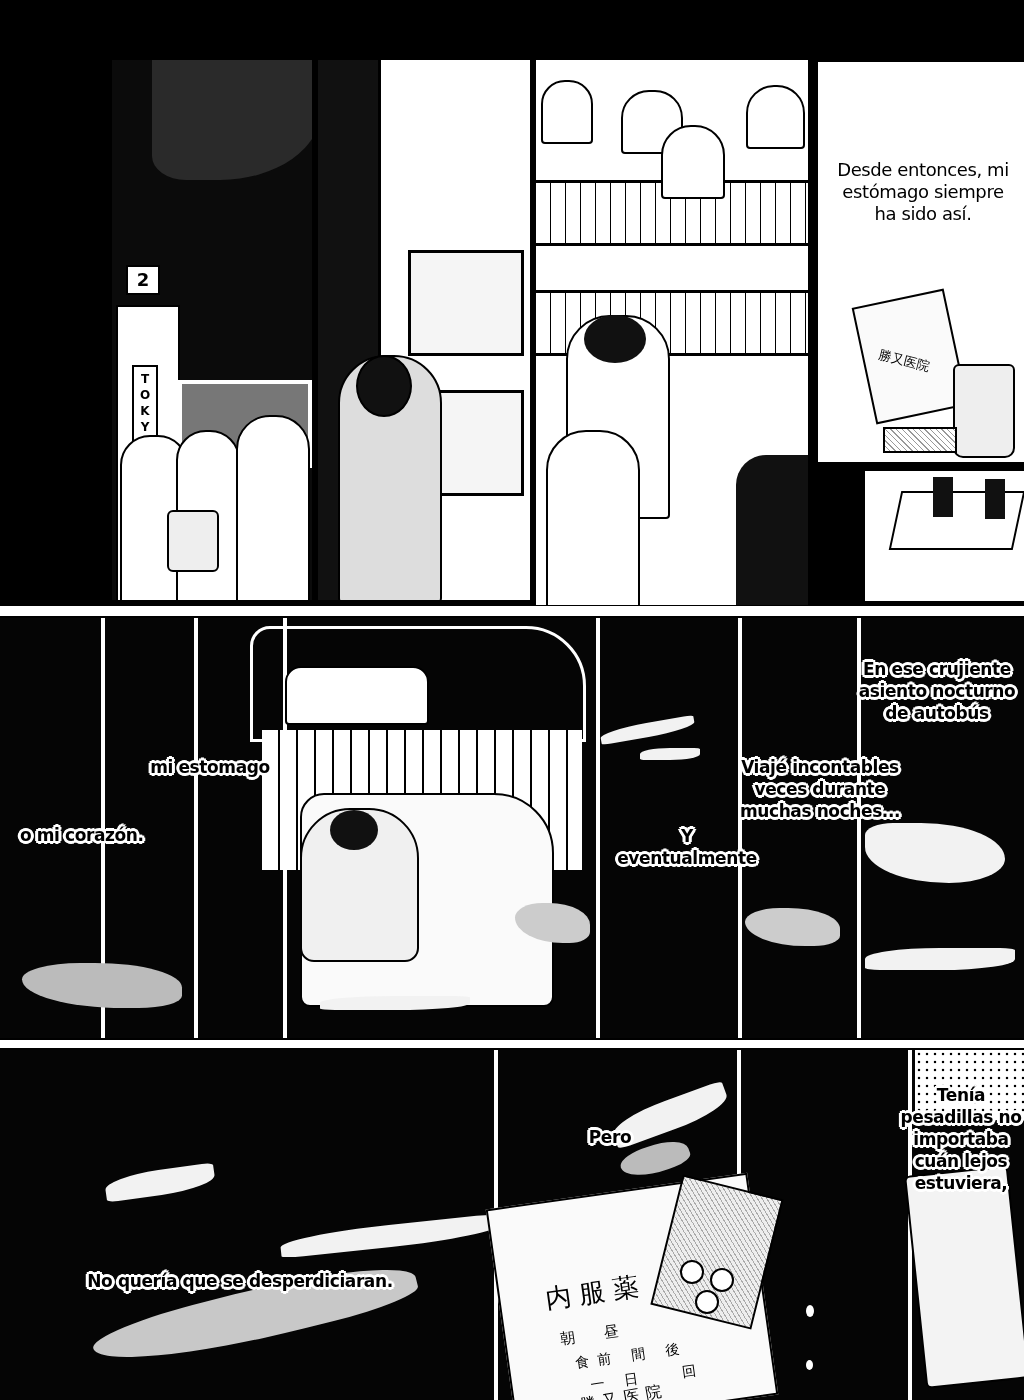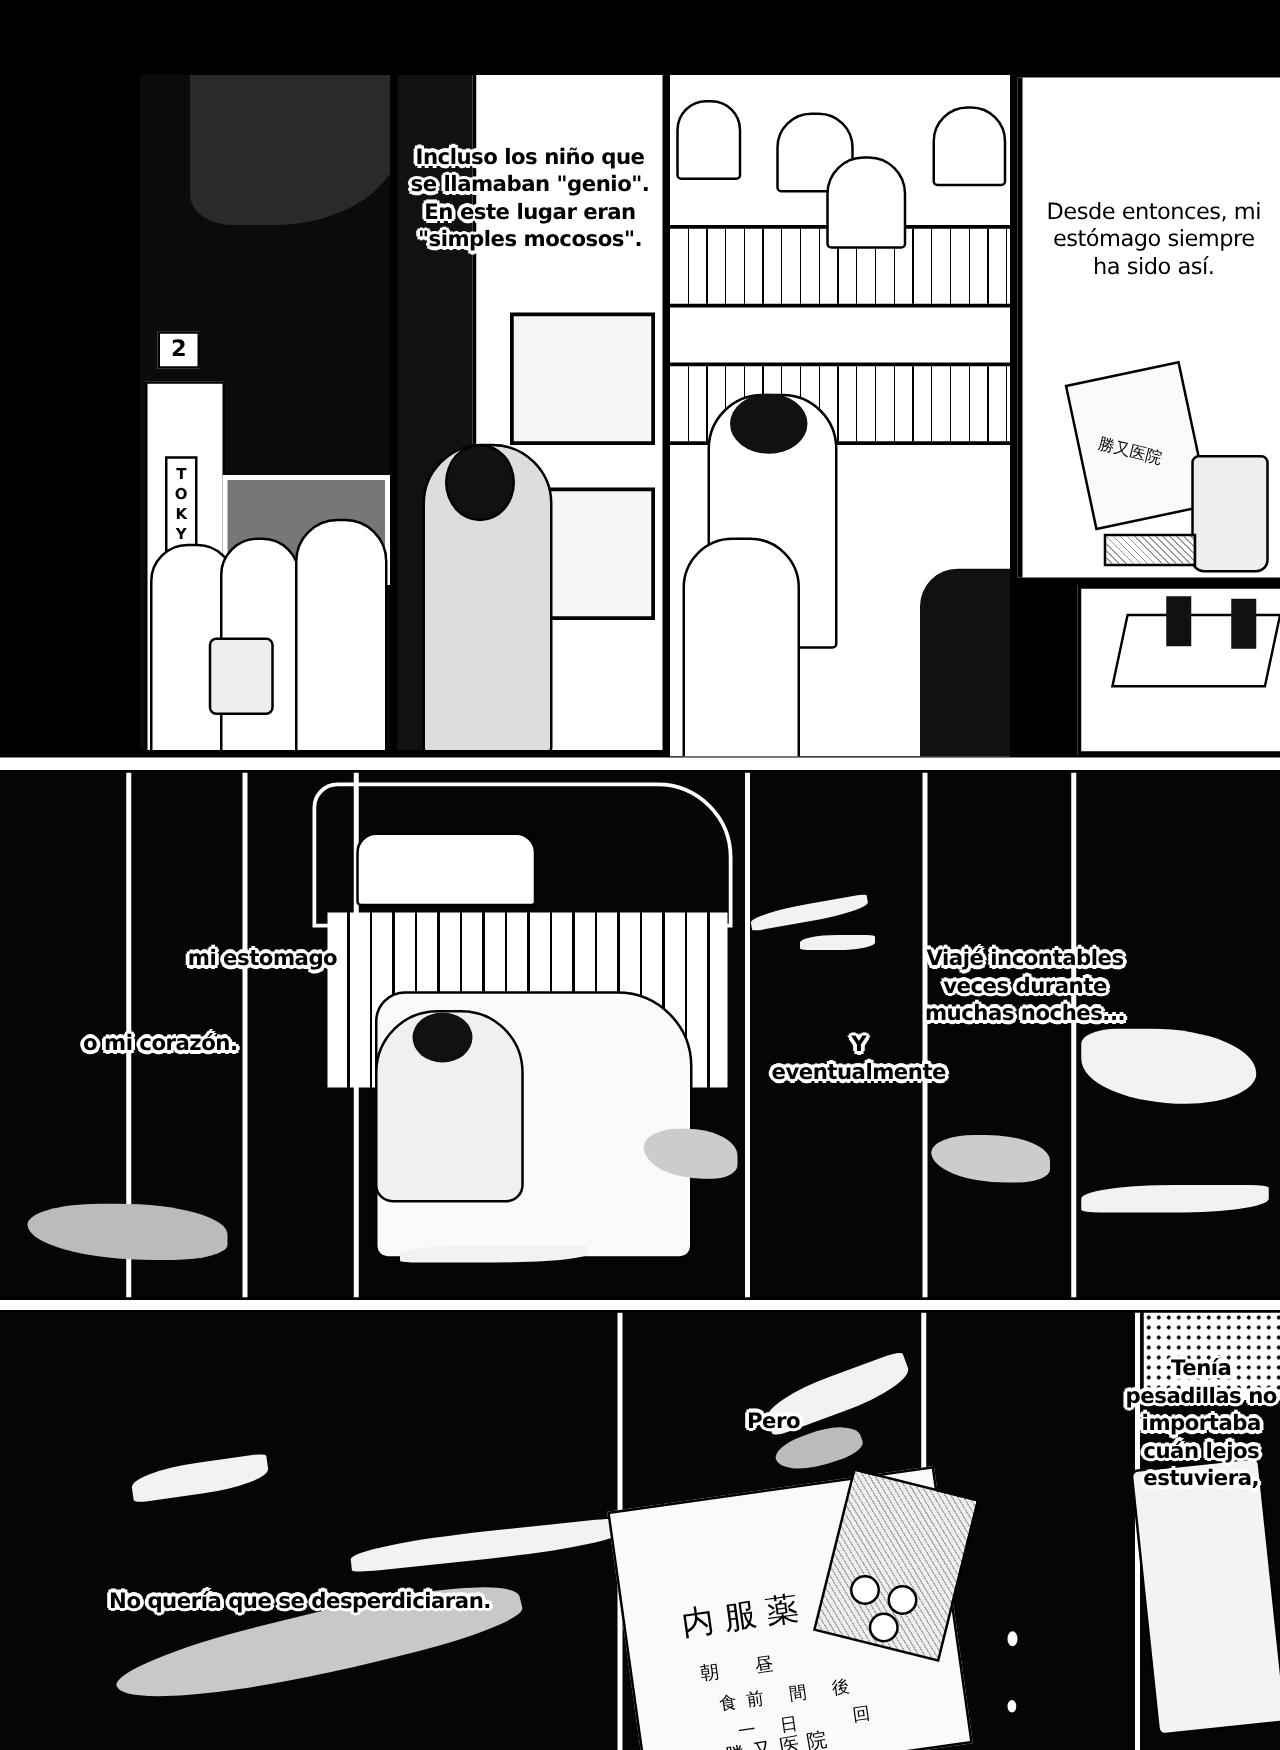--- a/index.html
+++ b/index.html
@@ -53,24 +53,20 @@
     <div class="char" style="left:124px; top:355px; width:70px; height:185px; border-radius:34px 34px 4px 4px;"></div>
     <div class="art" style="left:55px; top:450px; width:48px; height:58px; border:2px solid #000; background:#eee; border-radius:6px;"></div>
   </div>
 
   <div class="panel" style="left:318px; top:60px; width:212px; height:540px; background:#111;">
     <div class="art" style="left:60px; top:0px; width:152px; height:540px; background:#fff; border-left:3px solid #000;"></div>
     <div class="art" style="left:90px; top:190px; width:110px; height:100px; border:3px solid #000; background:#f5f5f5;"></div>
     <div class="art" style="left:90px; top:330px; width:110px; height:100px; border:3px solid #000; background:#f5f5f5;"></div>
     <div class="char" style="left:20px; top:295px; width:100px; height:245px; border-radius:48px 48px 6px 6px; background:#ddd;"></div>
     <div class="art" style="left:38px; top:295px; width:52px; height:58px; border-radius:50%; background:#111; border:2px solid #000;"></div>
-    <div class="bubble outlined" style="left:0px; top:55px; width:212px;">Incluso los niño que
-se llamaban "genio".
-En este lugar eran
-"simples mocosos".</div>
   </div>
 
   <div class="panel white-panel" style="left:536px; top:60px; width:272px; height:545px;">
     <div class="art" style="left:0; top:120px; width:272px; height:60px; border-top:3px solid #000; border-bottom:3px solid #000; background:repeating-linear-gradient(90deg,#fff 0 14px,#000 14px 15px);"></div>
     <div class="art" style="left:0; top:230px; width:272px; height:60px; border-top:3px solid #000; border-bottom:3px solid #000; background:repeating-linear-gradient(90deg,#fff 0 14px,#000 14px 15px);"></div>
     <div class="char" style="left:5px; top:20px; width:48px; height:60px; border-radius:24px 24px 4px 4px;"></div>
     <div class="char" style="left:85px; top:30px; width:58px; height:60px; border-radius:28px 28px 4px 4px;"></div>
     <div class="char" style="left:125px; top:65px; width:60px; height:70px; border-radius:30px 30px 4px 4px;"></div>
     <div class="char" style="left:210px; top:25px; width:55px; height:60px; border-radius:28px 28px 4px 4px;"></div>
     <div class="char" style="left:30px; top:255px; width:100px; height:200px; border-radius:44px 44px 4px 4px;"></div>
@@ -115,27 +111,30 @@
 
     <div class="grey-blob" style="left:22px; top:345px; width:160px; height:45px; background:#bbb;"></div>
     <div class="stripe" style="left:600px; top:105px; width:95px; height:14px; transform:rotate(-10deg);"></div>
     <div class="stripe" style="left:640px; top:130px; width:60px; height:12px;"></div>
     <div class="stripe" style="left:320px; top:378px; width:150px; height:14px;"></div>
     <div class="stripe" style="left:865px; top:205px; width:140px; height:60px; border-radius:20% 60% 40% 60%;"></div>
     <div class="stripe" style="left:865px; top:330px; width:150px; height:22px;"></div>
     <div class="grey-blob" style="left:745px; top:290px; width:95px; height:38px; background:#ccc;"></div>
     <div class="grey-blob" style="left:515px; top:285px; width:75px; height:40px; background:#ccc;"></div>
 
-    <div class="bubble outlined" style="left:20px; top:206px; width:170px; text-align:right;">o mi corazón.</div>
+    <div class="bubble outlined" style="left:20px; top:206px; width:170px; text-align:left;">o mi corazón.</div>
     <div class="bubble outlined" style="left:145px; top:138px; width:130px;">mi estomago</div>
     <div class="bubble outlined" style="left:612px; top:207px; width:150px;">Y
 eventualmente</div>
     <div class="bubble outlined" style="left:730px; top:138px; width:180px;">Viajé incontables
 veces durante
 muchas noches...</div>
+    <div class="bubble outlined" style="left:850px; top:40px; width:174px;">En ese crujiente
+asiento nocturno
+de autobús</div>
   </div>
 
   <div class="line" style="left:0px; top:1040px; width:1024px; height:8px;"></div>
 
   <div class="panel black-panel" style="left:0px; top:1050px; width:1024px; height:350px;">
     <div class="line" style="left:494px; top:0; width:4px; height:350px;"></div>
     <div class="line" style="left:737px; top:0; width:4px; height:350px;"></div>
     <div class="line" style="left:908px; top:0; width:4px; height:350px;"></div>
 
     <div class="stripe" style="left:105px; top:120px; width:110px; height:25px; transform:rotate(-8deg);"></div>
@@ -153,21 +152,21 @@
     <div class="art" style="left:665px; top:135px; width:100px; height:130px; background:repeating-linear-gradient(45deg,#eee 0 3px,#aaa 3px 4px); border:2px solid #000; transform:rotate(14deg);"></div>
     <div class="pill" style="left:680px; top:210px; width:20px; height:20px;"></div>
     <div class="pill" style="left:710px; top:218px; width:20px; height:20px;"></div>
     <div class="pill" style="left:695px; top:240px; width:20px; height:20px;"></div>
     <div class="art" style="left:915px; top:120px; width:100px; height:210px; background:#f3f3f3; border:2px solid #000; border-radius:6px; transform:rotate(-6deg);"></div>
     <div class="art" style="left:915px; top:0px; width:109px; height:70px; background:radial-gradient(#000 1.4px, #fff 1.6px) 0 0/8px 8px;"></div>
     <div class="art" style="left:806px; top:255px; width:8px; height:12px; background:#fff; border-radius:50%;"></div>
     <div class="art" style="left:806px; top:310px; width:7px; height:10px; background:#fff; border-radius:50%;"></div>
 
     <div class="bubble outlined" style="left:80px; top:220px; width:320px;">No quería que se desperdiciaran.</div>
-    <div class="bubble outlined" style="left:580px; top:76px; width:60px;text-align:right;">Pero</div>
+    <div class="bubble outlined" style="left:580px; top:76px; width:60px;">Pero</div>
     <div class="bubble outlined" style="left:893px; top:34px; width:136px;">Tenía
 pesadillas no
 importaba
 cuán lejos
 estuviera,</div>
   </div>
 
 </div>
 
 </body></html>

